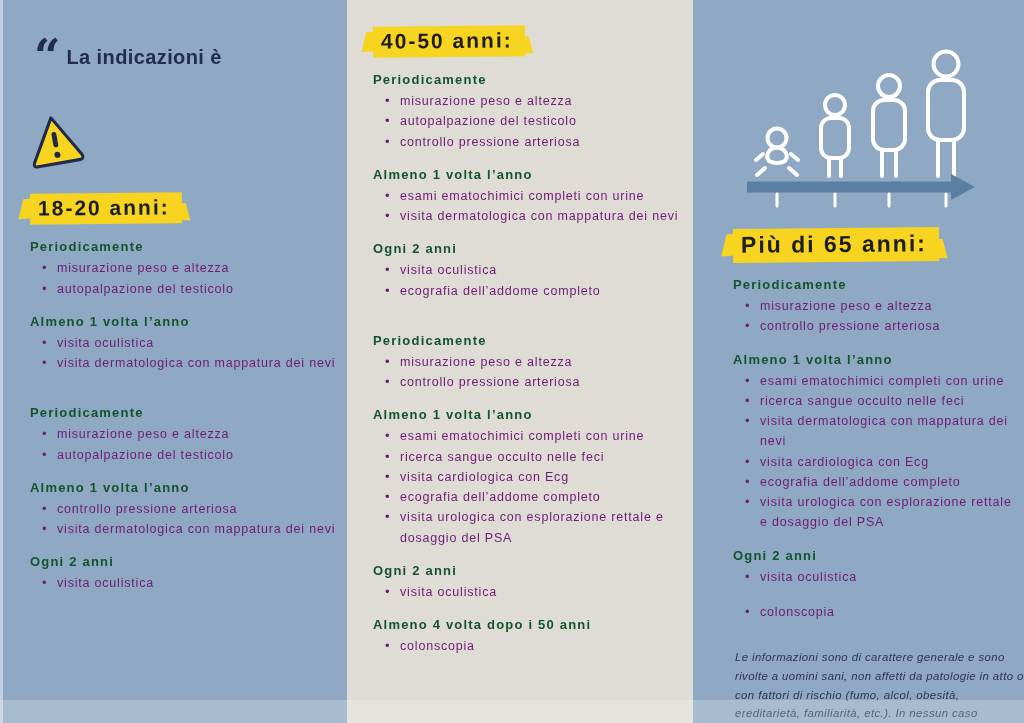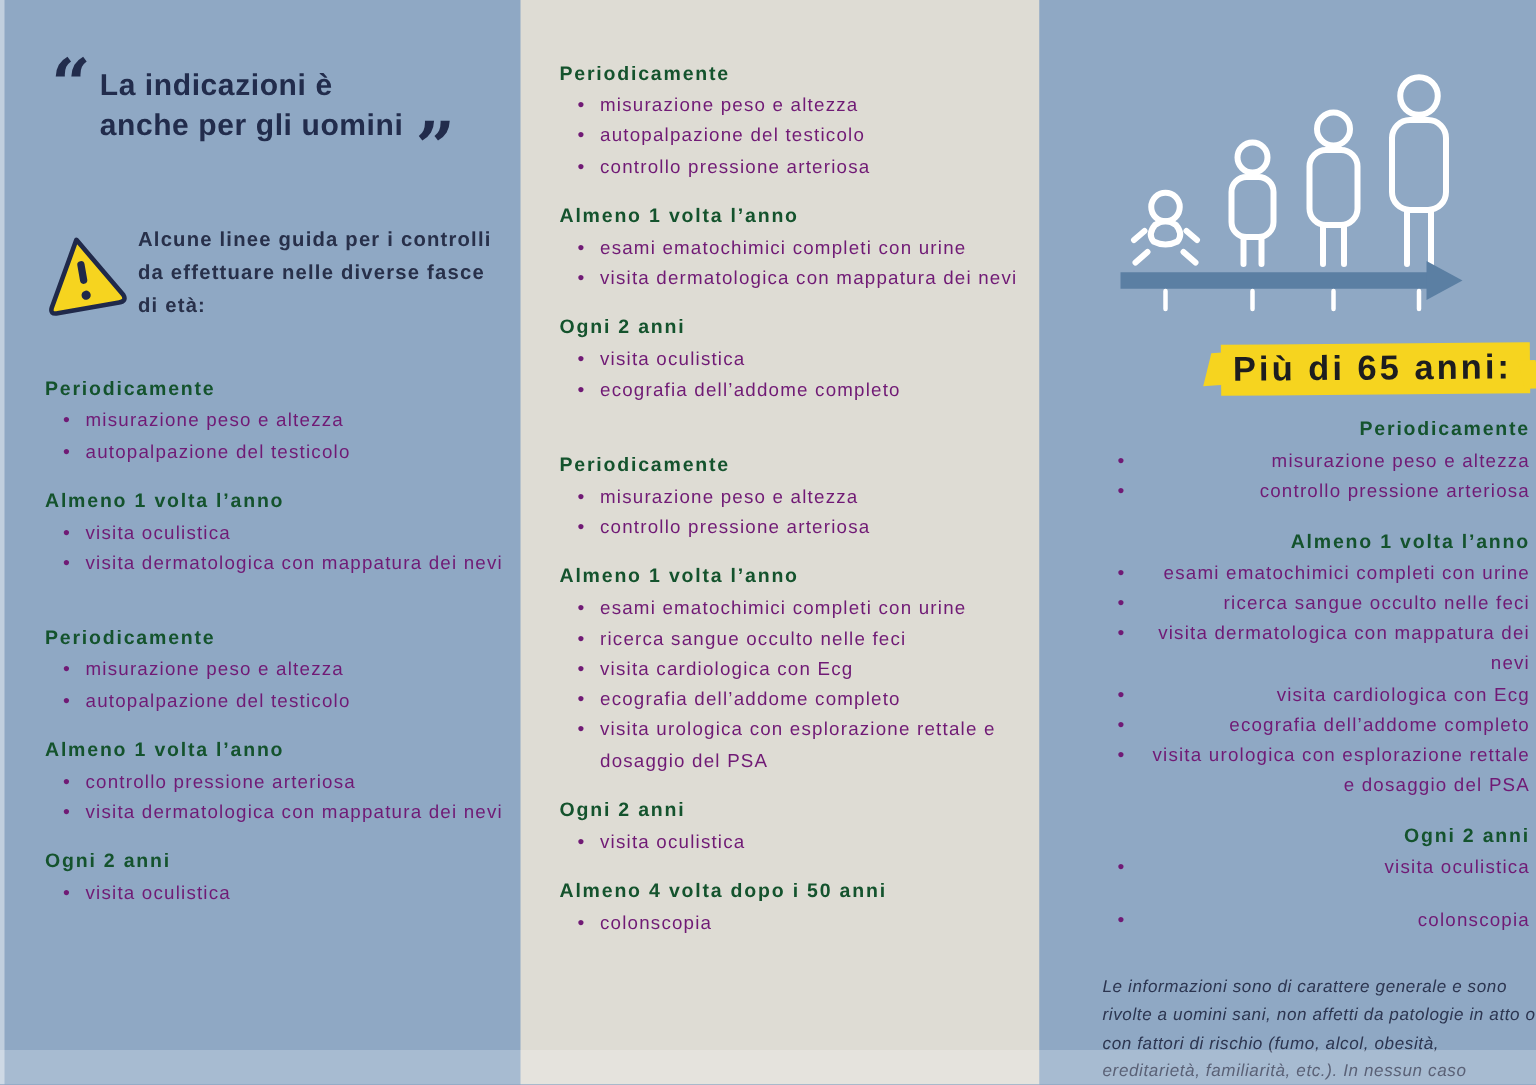--- a/index.html
+++ b/index.html
@@ -22,21 +22,21 @@
   .qclose { display:inline-block; vertical-align:-24px; margin-left:8px; }
   .main-title { font-size:20px; font-weight:bold; color:#222c4c; line-height:1.35; letter-spacing:0.4px; padding-top:8px; }
   .intro-row { display:flex; align-items:flex-start; margin:30px 8px 0 26px; }
   .warn-wrap { flex:0 0 58px; padding-top:6px; }
   .intro-text { font-size:13.5px; font-weight:bold; letter-spacing:0.8px; line-height:1.6; color:#28304a; width:258px; margin-left:8px; }
 
   
   .sections { display:block; }
   .col-left .sections { padding:20px 10px 0 30px; }
   .col-mid .sections { padding:26px 6px 0 26px; }
-  .col-right .sections { padding:14px 4px 0 40px;text-align:right; }
+  .col-right .sections { padding:14px 4px 0 40px; }
   .section + .section { margin-top:32px; }
   .section-title { font-size:21px; font-weight:bold; color:#1d1d1f; letter-spacing:2px; margin-bottom:4px; }
   .col-right .section-title { font-size:23px; }
   .hl { background:#f6d41f; display:inline-block; padding:3px 12px 4px 8px; position:relative; z-index:0; transform:rotate(-0.5deg); }
   .hl::before { content:""; position:absolute; z-index:-1; left:-9px; top:5px; width:16px; height:65%; background:#f6d41f; transform:skewX(-18deg) rotate(-4deg); }
   .hl::after  { content:""; position:absolute; z-index:-1; right:-6px; bottom:3px; width:12px; height:55%; background:#f6d41f; transform:skewX(14deg); }
   .group { margin-top:15px; }
   .group-label { font-size:13px; font-weight:bold; letter-spacing:1.2px; color:#14532d; }
   ul.items { list-style:none; margin-top:4px; padding-left:12px; }
   ul.items li { position:relative; padding-left:15px; font-size:12.5px; letter-spacing:0.8px; line-height:1.62; color:#701a75; }
@@ -55,37 +55,36 @@
 </head>
 <body>
 
 <div class="page">
 
   <div class="panel panel-blue col-left">
     <div class="quote-row">
       <span class="qmark qopen">“</span>
       <div class="main-title">
         <div>La indicazioni è</div>
-        <div><span>anche per gli uomini</span><span class="qmark qclose">”</span></div>
       </div>
     </div>
 
     <div class="intro-row">
       <div class="warn-wrap">
         <svg width="58" height="56" viewBox="0 0 64 62" style="transform:rotate(-10deg)">
           <path d="M32 5 L59 51 Q61 56 55 56 L9 56 Q3 56 5.5 51 Z" fill="#f6d41f" stroke="#20294a" stroke-width="3.4" stroke-linejoin="round"></path>
           <rect x="29.4" y="21" width="5.4" height="17" rx="2.7" fill="#20294a"></rect>
           <circle cx="32" cy="46.5" r="3.4" fill="#20294a"></circle>
         </svg>
       </div>
-      <div class="intro-text">Alcune linee guida per i controlli da effettuare nelle diverse fasce di età:</div>
     </div>
 
     <div class="sections">
   <div class="section">
+    <div class="section-title"><span class="hl">18-20 anni:</span></div>
     <div>
   <div class="group">
     <div class="group-label">Periodicamente</div>
     <ul class="items">
   <li>misurazione peso e altezza</li>
 
   <li>autopalpazione del testicolo</li>
 </ul>
   </div>
 
@@ -127,20 +126,21 @@
 </ul>
   </div>
 </div>
   </div>
 </div>
   </div>
 
   <div class="panel panel-gray col-mid">
     <div class="sections">
   <div class="section">
+    <div class="section-title"><span class="hl">40-50 anni:</span></div>
     <div>
   <div class="group">
     <div class="group-label">Periodicamente</div>
     <ul class="items">
   <li>misurazione peso e altezza</li>
 
   <li>autopalpazione del testicolo</li>
 
   <li>controllo pressione arteriosa</li>
 </ul>

